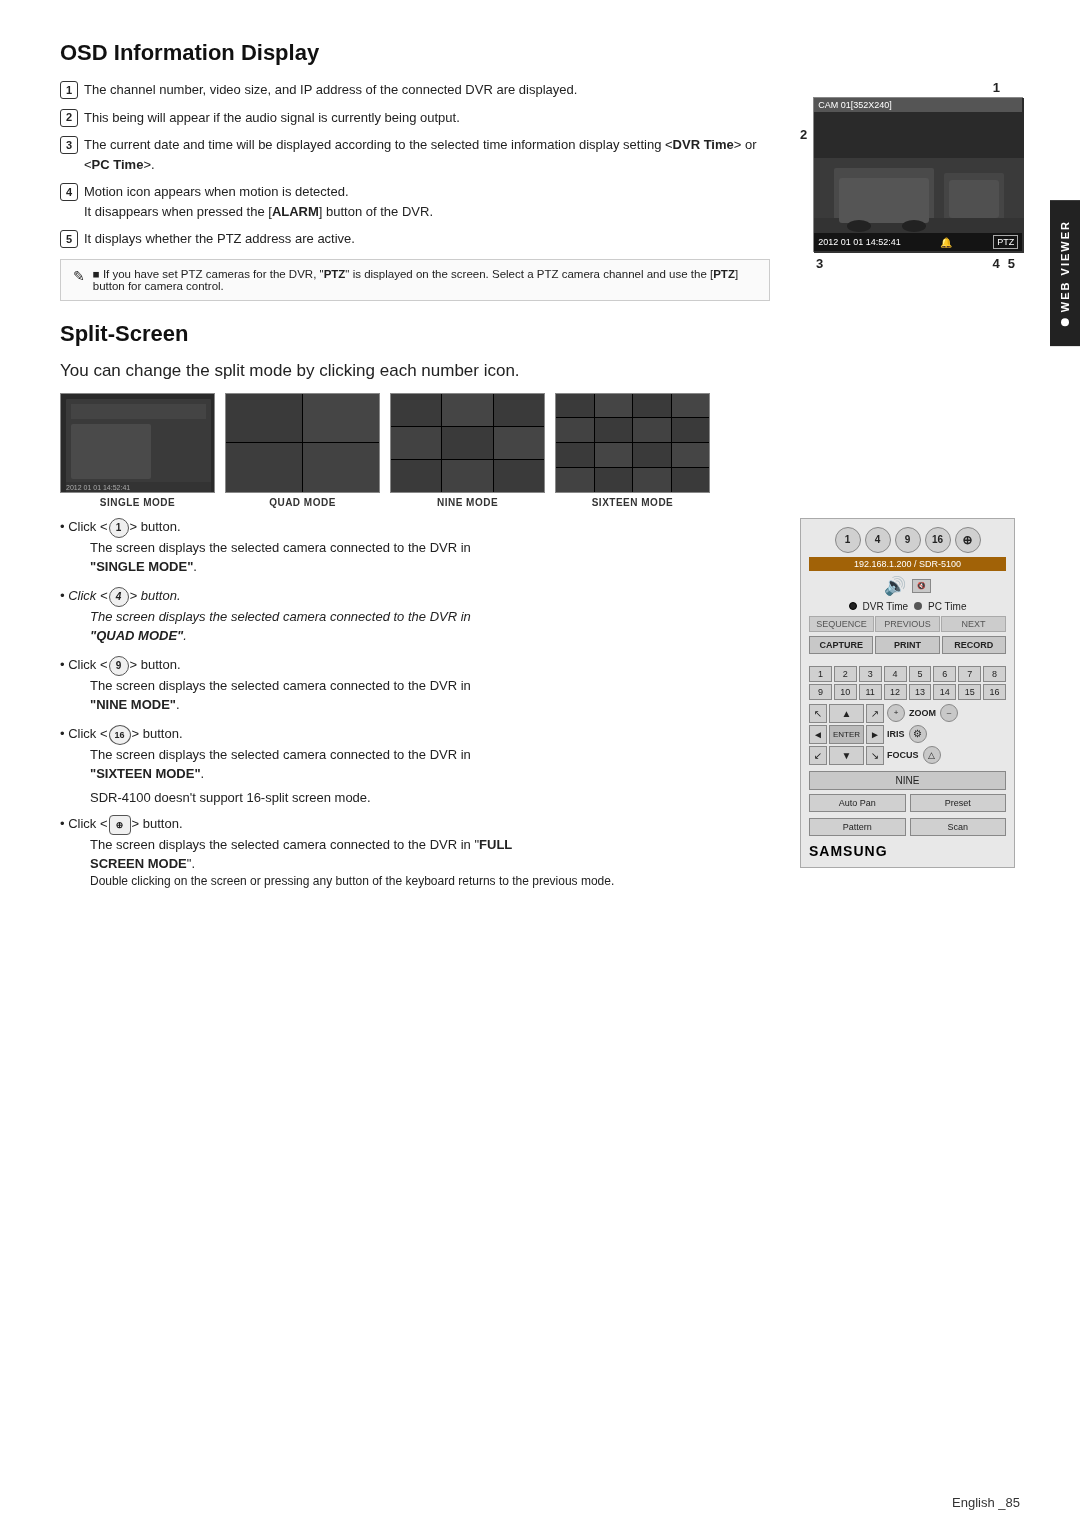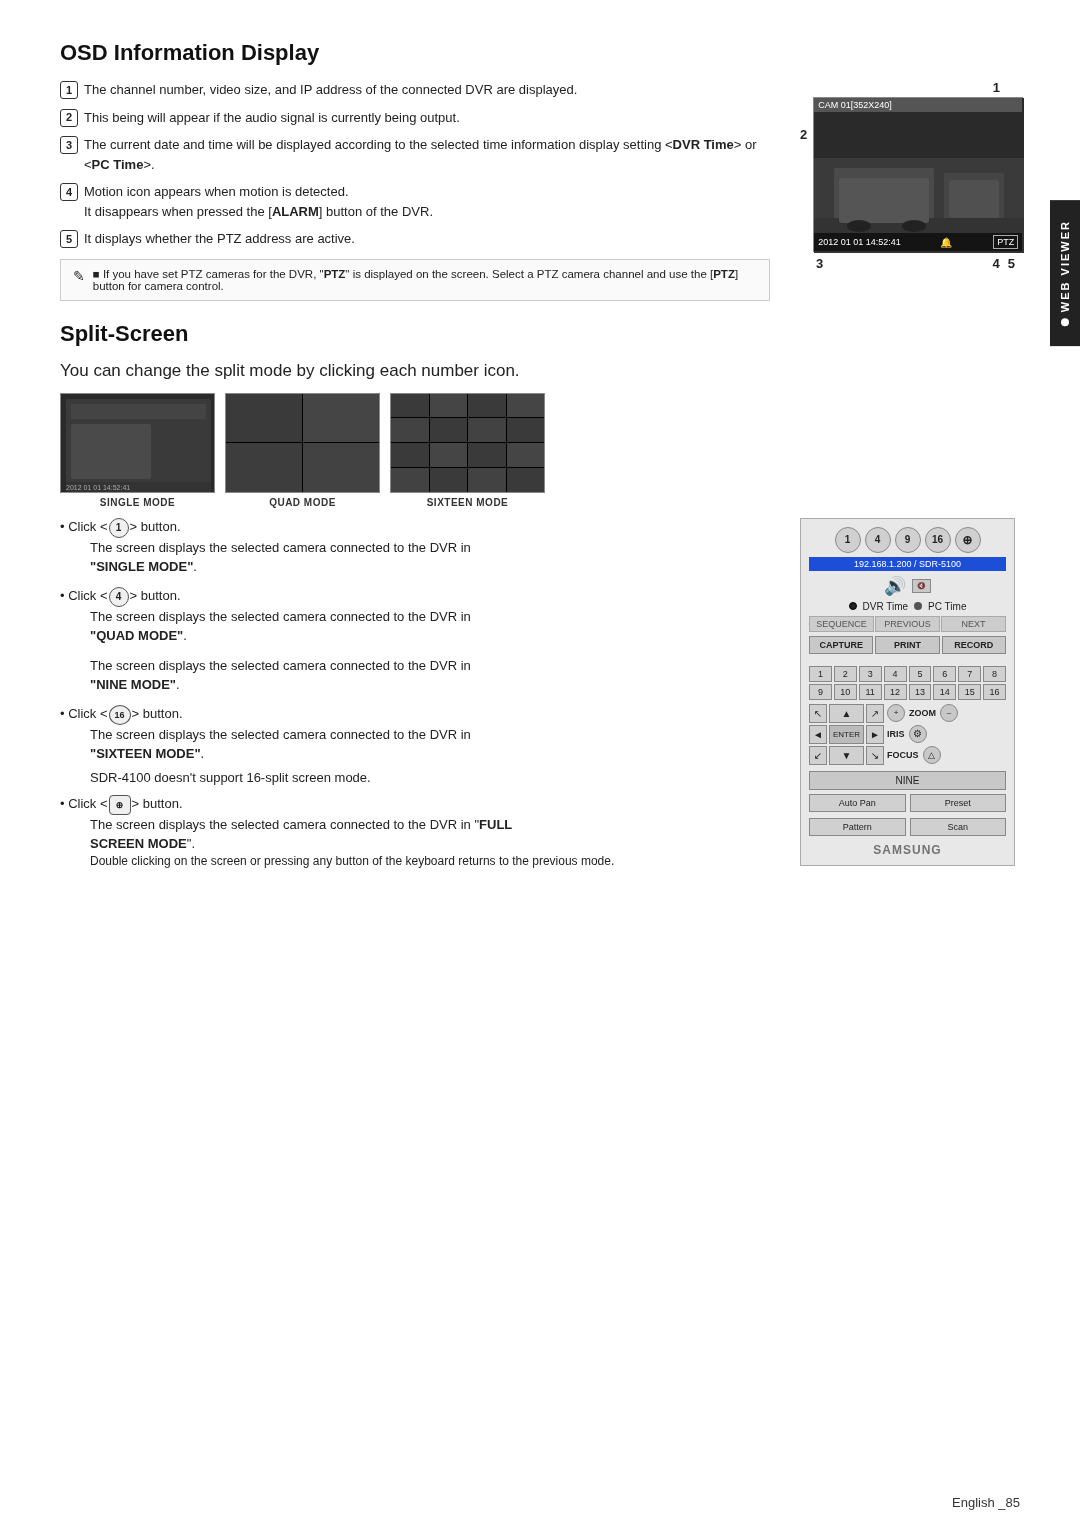--- a/index.html
+++ b/index.html
@@ -256,21 +256,21 @@
       height: 26px;
       border-radius: 50%;
       border: 1.5px solid #888;
       background: #d0d0d0;
       font-size: 10px;
       font-weight: bold;
       cursor: pointer;
     }
 
     .dvr-ip-bar {
-      background: #1d4ed8;
+      background: #a16207;
       color: #fff;
       font-size: 9px;
       padding: 2px 22px;
       text-align: center;
       margin-bottom: 4px;
     }
 
     .dvr-time-row {
       display: flex;
       align-items: center;
@@ -425,24 +425,23 @@
       margin-bottom: 3px;
     }
 
     .dvr-row-2btn {
       display: flex;
       gap: 4px;
       margin-bottom: 3px;
     }
 
     .samsung-logo {
-      text-align: center;
-      font-size: 12px;
+      font-size: 14px;
       font-weight: bold;
-      color: #737373;
+      color: #000000;
       letter-spacing: 1px;
       margin-top: 4px;
     }
 
     
     .side-tab {
       position: absolute;
       right: 0;
       top: 200px;
       width: 30px;
@@ -617,20 +616,36 @@
           <div class="thumb-quad" style="width:100%;height:100%;">
             <div></div>
             <div style="background:#454545;"></div>
             <div style="background:#3d3d3d;"></div>
             <div style="background:#424242;"></div>
           </div>
         </div>
         <div class="thumb-label">QUAD MODE</div>
       </div>
 
+      <div class="thumb-item">
+        <div class="thumb-box">
+          <div class="thumb-nine" style="width:100%;height:100%;">
+            <div></div>
+            <div style="background:#454545;"></div>
+            <div></div>
+            <div style="background:#424242;"></div>
+            <div></div>
+            <div style="background:#454545;"></div>
+            <div></div>
+            <div style="background:#424242;"></div>
+            <div></div>
+          </div>
+        </div>
+        <div class="thumb-label">NINE MODE</div>
+      </div>
 
       <div class="thumb-item">
         <div class="thumb-box">
           <div class="thumb-sixteen" style="width:100%;height:100%;">
             <div></div>
               <div style="background:#454545;"></div>
               <div></div>
               <div style="background:#454545;"></div>
             <div style="background:#424242;"></div>
               <div></div>
@@ -657,31 +672,34 @@
         <div style="margin-bottom:10px;">
           <div style="font-size:13px;">
             • Click &lt;<span class="inline-btn">1</span>&gt; button.
           </div>
           <div class="sub-indent">
             The screen displays the selected camera connected to the DVR in<br>
             <strong>"SINGLE MODE"</strong>.
           </div>
         </div>
 
-        <div style="margin-bottom:10px;">
+        <div style="margin-bottom:10px;font-style:italic;">
           <div style="font-size:13px;">
             • Click &lt;<span class="inline-btn">4</span>&gt; button.
           </div>
           <div class="sub-indent">
             The screen displays the selected camera connected to the DVR in<br>
             <strong>"QUAD MODE"</strong>.
           </div>
         </div>
 
         <div style="margin-bottom:10px;">
+          <div style="font-size:13px;">
+            • Click &lt;<span class="inline-btn">9</span>&gt; button.
+          </div>
           <div class="sub-indent">
             The screen displays the selected camera connected to the DVR in<br>
             <strong>"NINE MODE"</strong>.
           </div>
         </div>
 
         <div style="margin-bottom:6px;">
           <div style="font-size:13px;">
             • Click &lt;<span class="inline-btn" style="font-size:9px; width:22px;">16</span>&gt; button.
           </div>

